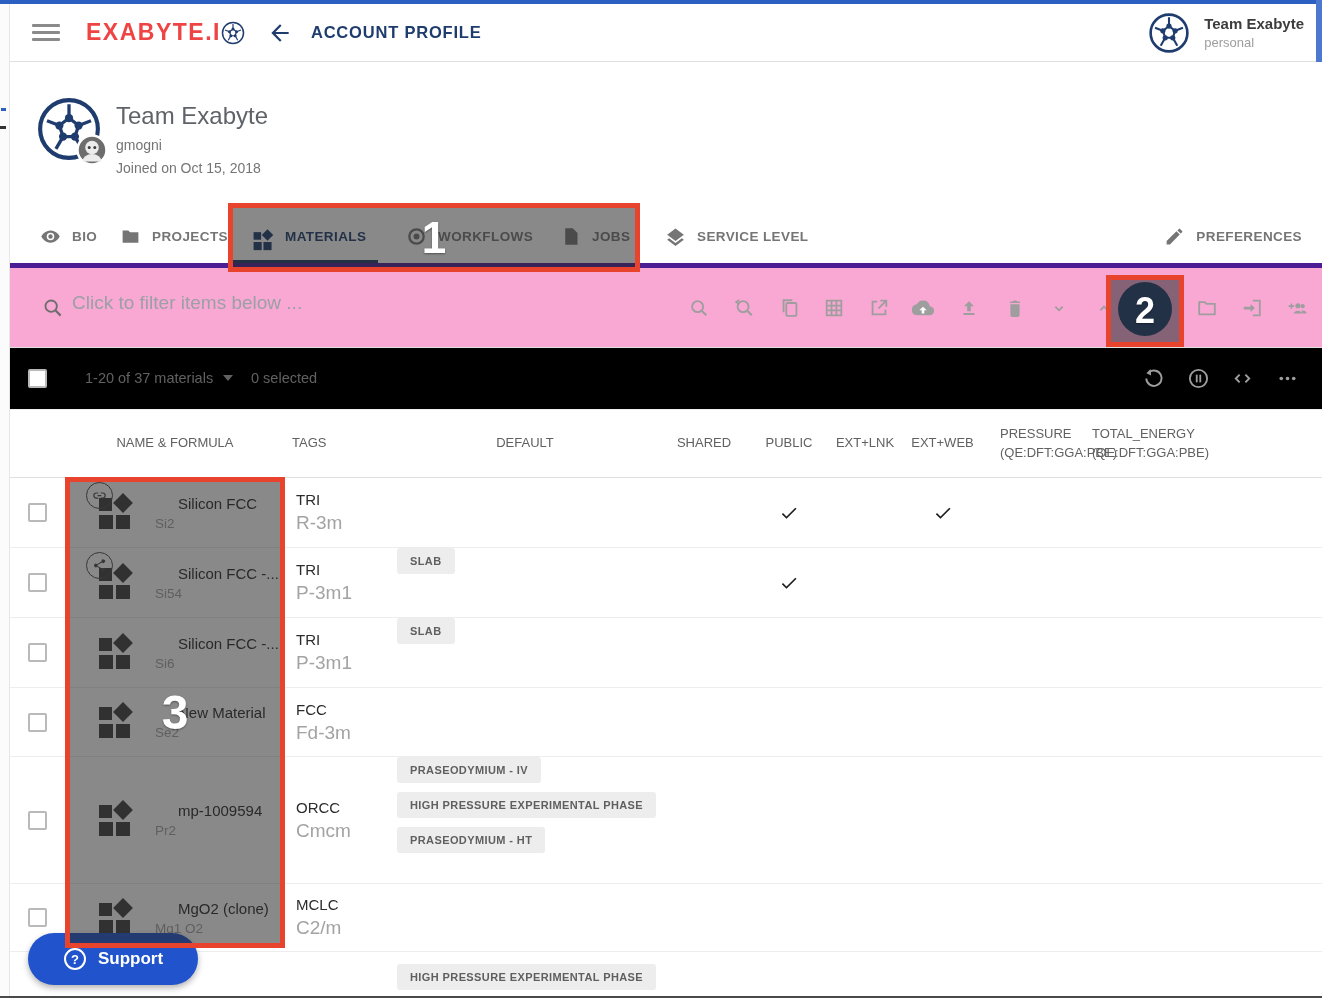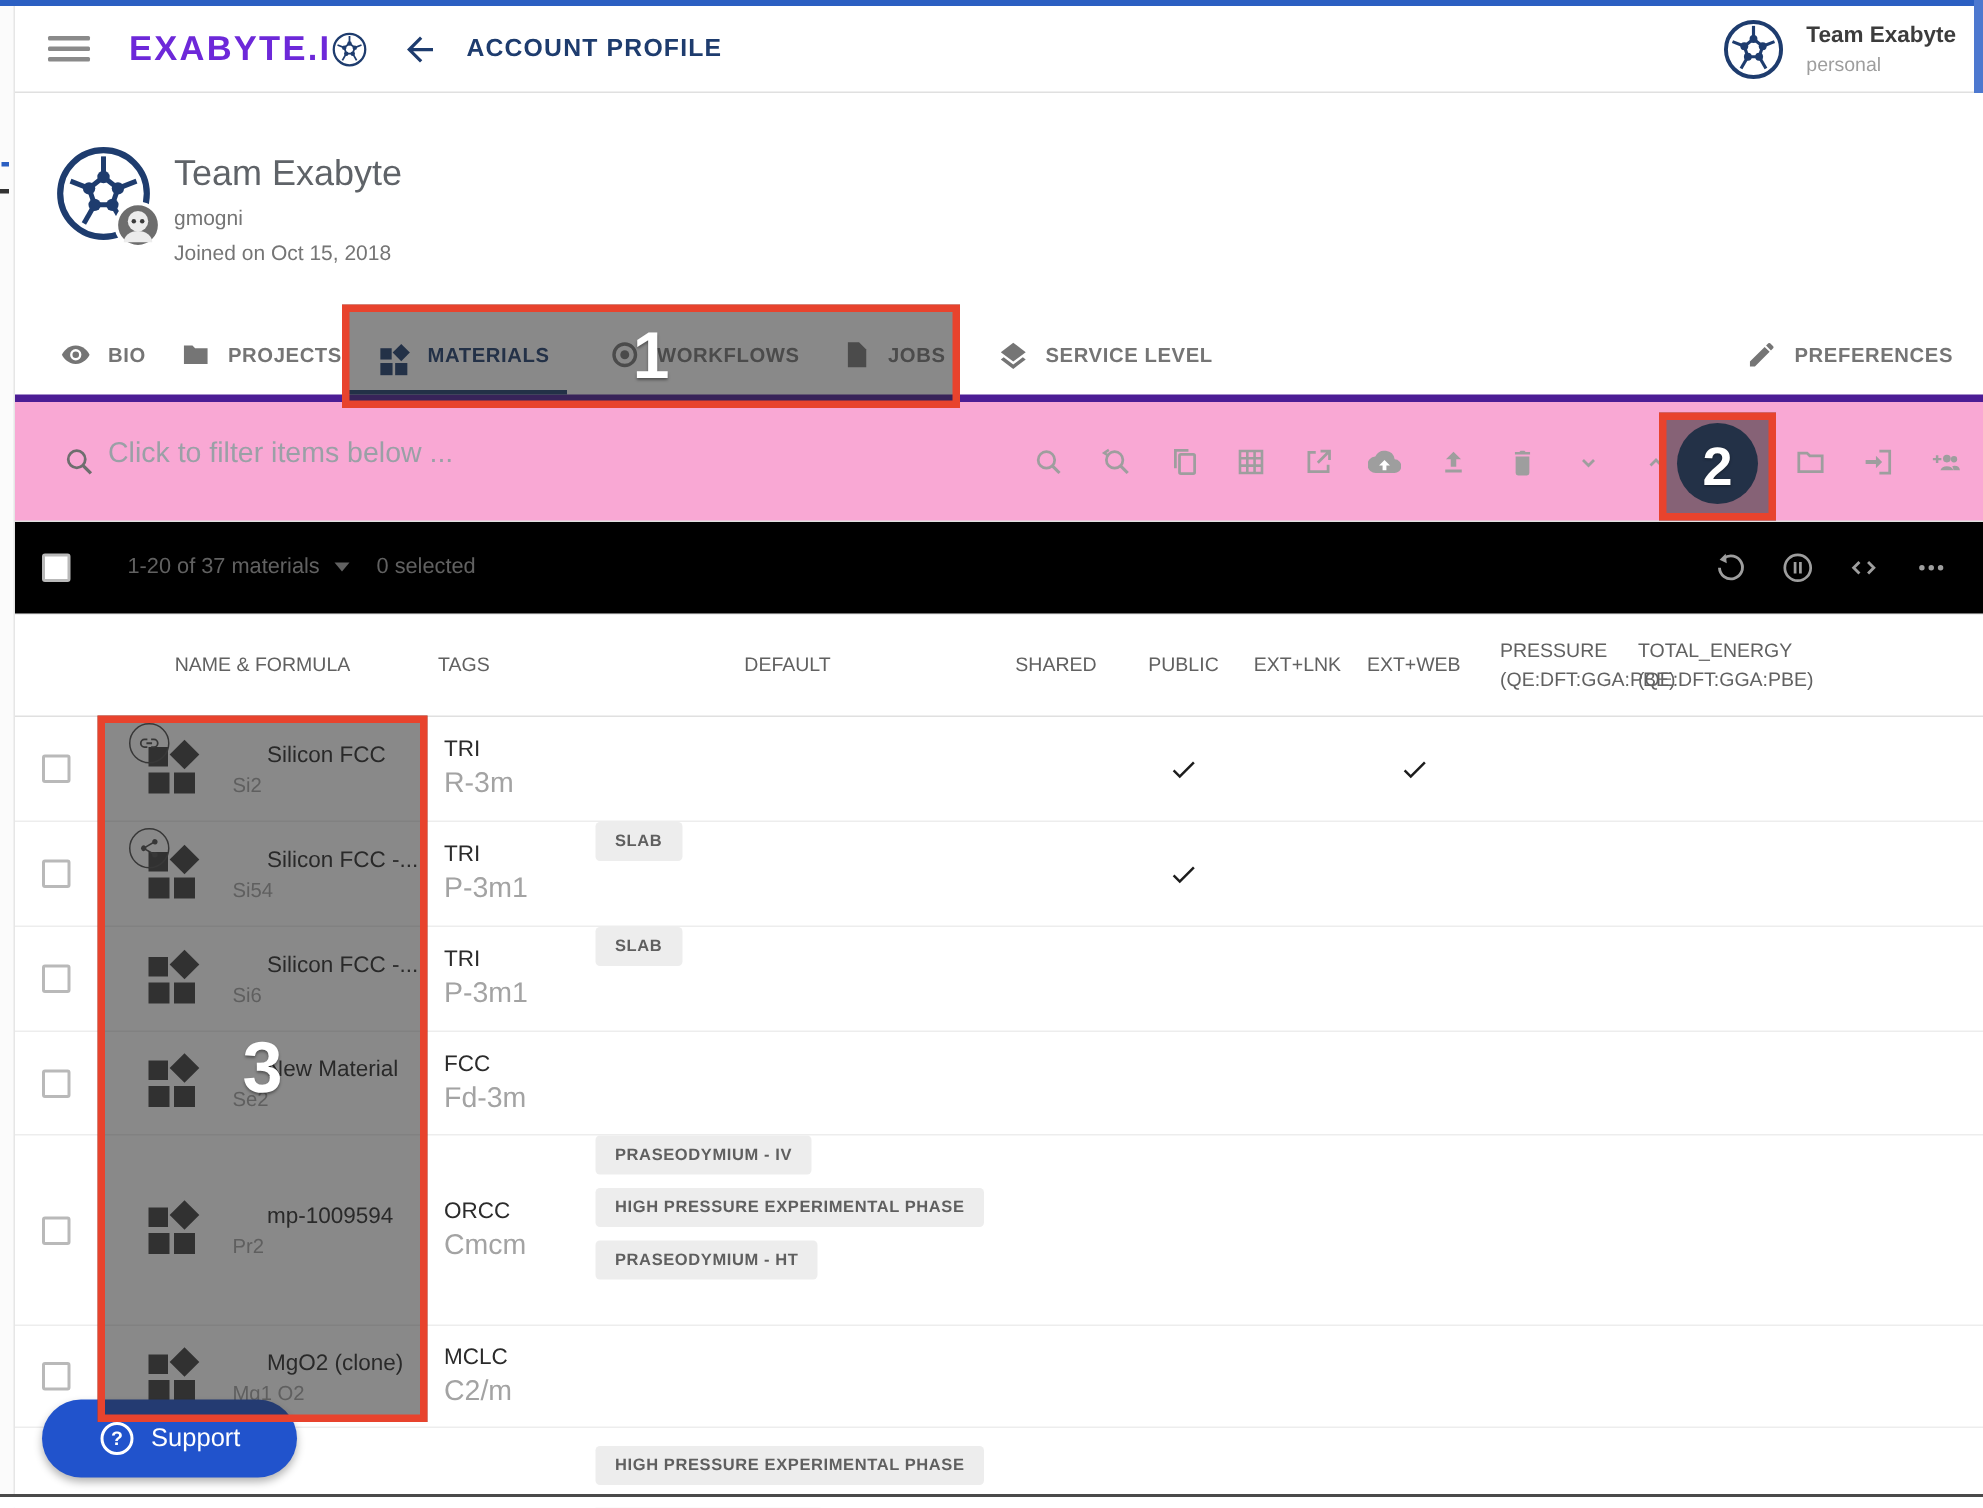--- a/index.html
+++ b/index.html
@@ -14,21 +14,21 @@
   .gutter-mark1 { position:absolute; left:1px; top:108px; width:5px; height:3px; background:#2b5fc2; }
   .gutter-mark2 { position:absolute; left:0; top:126px; width:6px; height:3px; background:#333; }
   #bottom-line { position:absolute; left:0; top:996px; width:100%; height:2px; background:#4a4a4a; z-index:6; }
   #bottom-white { position:absolute; left:0; top:998px; width:100%; height:7px; background:#fff; z-index:6; }
 
   
   #appbar { position:absolute; left:10px; top:4px; right:0; height:58px; background:#fff; border-bottom:1px solid #e0e0e0; display:flex; align-items:center; z-index:3; }
   #hamburger { width:28px; margin-left:22px; cursor:pointer; }
   #hamburger div { height:3px; background:#8a8a8a; margin:4px 0; border-radius:1px; }
   #logo { display:flex; align-items:center; margin-left:26px; }
-  #logo-text { color:#6d28d9; font-size:23px; font-weight:bold; letter-spacing:1.5px; }
+  #logo-text { color:#ef4444; font-size:23px; font-weight:bold; letter-spacing:1.5px; }
   .ball { flex:none; }
   #back-arrow { width:26px; height:26px; margin-left:22px; cursor:pointer; }
   #page-title { color:#1e3c6e; font-size:16.5px; font-weight:bold; letter-spacing:.8px; margin-left:18px; }
   #appbar-user { margin-left:auto; margin-right:18px; display:flex; align-items:center; gap:14px; }
   #appbar-user .uname { color:#3c3c3c; font-size:15px; font-weight:bold; }
   #appbar-user .utype { color:#9e9e9e; font-size:13px; margin-top:3px; }
 
   
   #profile { position:absolute; left:10px; top:62px; right:0; height:143px; background:#fff; }
   #profile-avatar { position:absolute; left:26px; top:34px; width:66px; height:66px; }
@@ -93,21 +93,21 @@
   .mat { position:relative; width:36px; height:36px; }
   .mat .q1 { position:absolute; left:1px; top:3px; width:13px; height:13px; background:#3d3d3d; }
   .mat .qd { position:absolute; left:18px; top:1px; width:14px; height:14px; background:#3d3d3d; transform:rotate(45deg); }
   .mat .q2 { position:absolute; left:1px; top:20px; width:14px; height:14px; background:#3d3d3d; }
   .mat .q3 { position:absolute; left:18px; top:20px; width:14px; height:14px; background:#3d3d3d; }
   .mat.navy .q1,.mat.navy .qd,.mat.navy .q2,.mat.navy .q3 { background:#1e3c6e; }
   .mat.small { width:21px; height:21px; transform:scale(0.58); transform-origin:left center; }
 
   
   #support-btn { position:absolute; left:28px; top:933px; width:170px; height:52px; border-radius:27px; background:#2153cc; display:flex; align-items:center; justify-content:center; gap:11px; z-index:5; cursor:pointer; box-shadow:0 3px 6px rgba(0,0,0,.3); }
-  #support-btn .slabel { color:#fff; font-size:17px; font-weight:normal; }
+  #support-btn .slabel { color:#fff; font-size:17px; font-weight:bold; }
 
   
   .ann { position:absolute; border:5px solid #e8432d; background:rgba(40,40,40,0.55); z-index:10; display:flex; align-items:center; justify-content:center; }
   .ann .num { color:#fff; font-weight:bold; text-shadow:0 1px 2px rgba(0,0,0,.4); }
   #ann1 { left:228px; top:203px; width:412px; height:69px; }
   #ann1 .num { font-size:44px; }
   #ann2 { left:1106px; top:275px; width:78px; height:72px; }
   #ann2 .num { font-size:36px; }
   #ann3 { left:65px; top:477px; width:220px; height:471px; }
   #ann3 .num { font-size:48px; }

